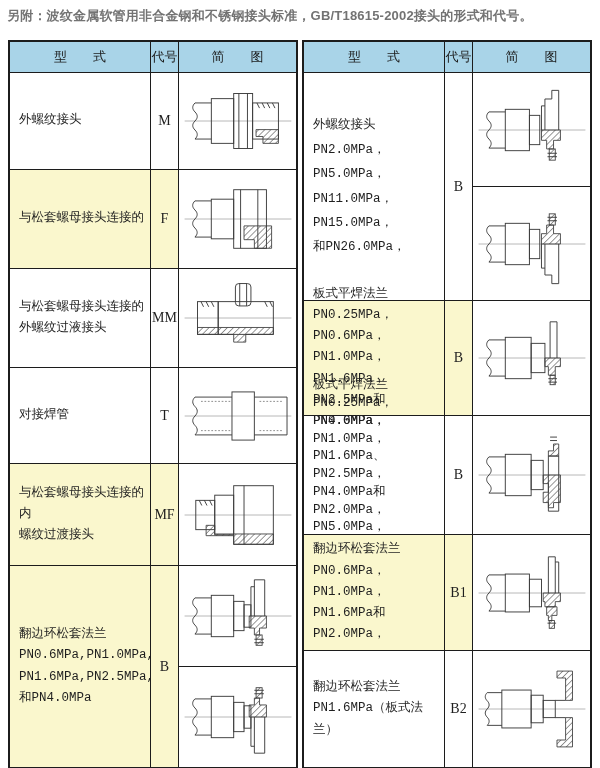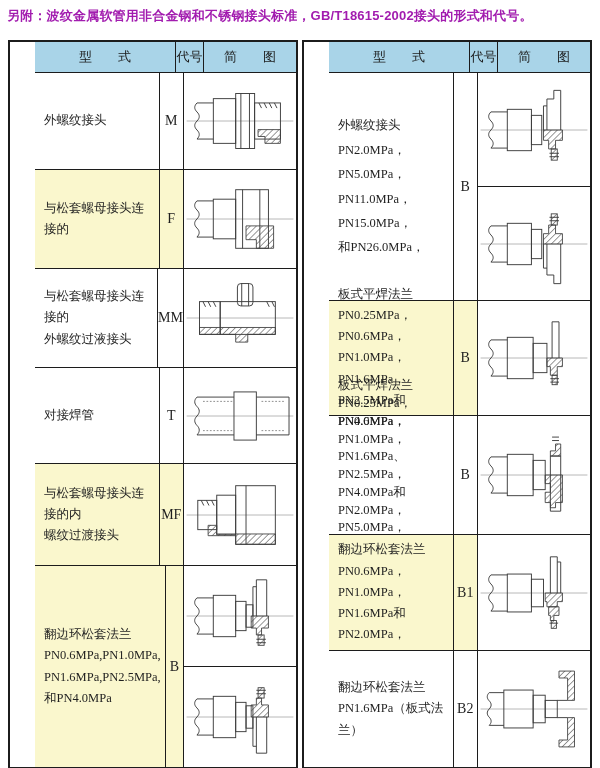--- a/index.html
+++ b/index.html
@@ -12,47 +12,47 @@
   html,body{width:600px;background:#ffffff;}
   body{
     font-family:"Liberation Sans","DejaVu Sans",sans-serif;
     color:var(--ink);
     position:relative;
     height:768px;
     overflow:hidden;
   }
   .title{
     position:absolute;left:7px;top:7px;width:588px;
-    font-size:13px;font-weight:bold;color:#a21caf;
+    font-size:13px;font-weight:bold;color:#737373;
     letter-spacing:0.2px;
   }
   .tables{
     position:absolute;left:8px;top:40px;
     display:flex;gap:4px;
   }
   .tbl{
     width:290px;
     border:2px solid var(--line);
     background:#fff;
-    display:flex;flex-direction:column;padding-left:25px;
+    display:flex;flex-direction:column;
   }
   .row{display:flex;border-top:1px solid var(--line);}
   .row:first-child{border-top:none;}
   .cell{border-left:1px solid var(--line);}
   .cell:first-child{border-left:none;}
   .hdr-row{background:var(--header-bg);}
   .hdr{
     display:flex;align-items:center;justify-content:center;
     font-size:13px;color:#1b1b1b;
   }
   .type{
     width:140px;
     display:flex;align-items:center;
     padding:4px 4px 4px 9px;
-    font-family:Liberation Serif, serif;
+    font-family:Liberation Mono, monospace;
     font-size:12.5px;
     line-height:1.7;
     white-space:pre-line;
   }
   .lh-loose{line-height:1.95;}
   .lh-tight{line-height:1.42;}
   .code{
     width:28px;
     display:flex;align-items:center;justify-content:center;
     font-family:"Liberation Serif","DejaVu Serif",serif;

